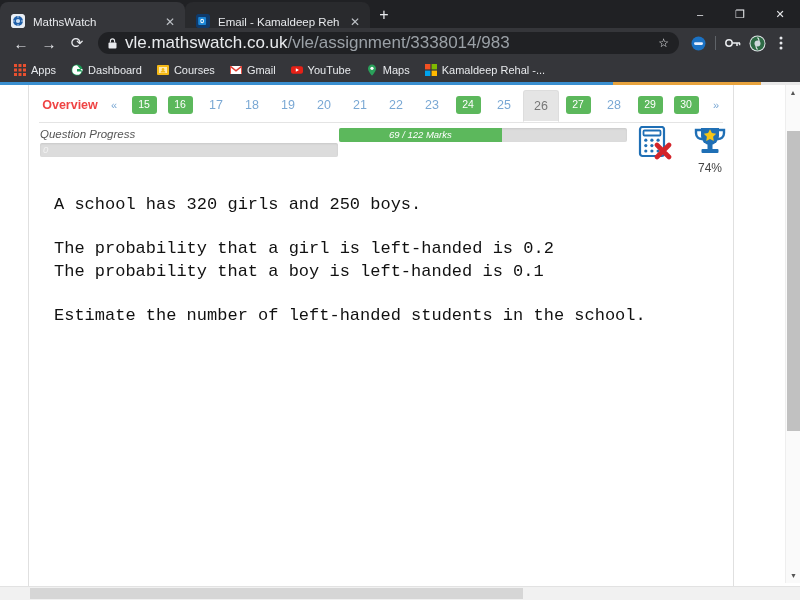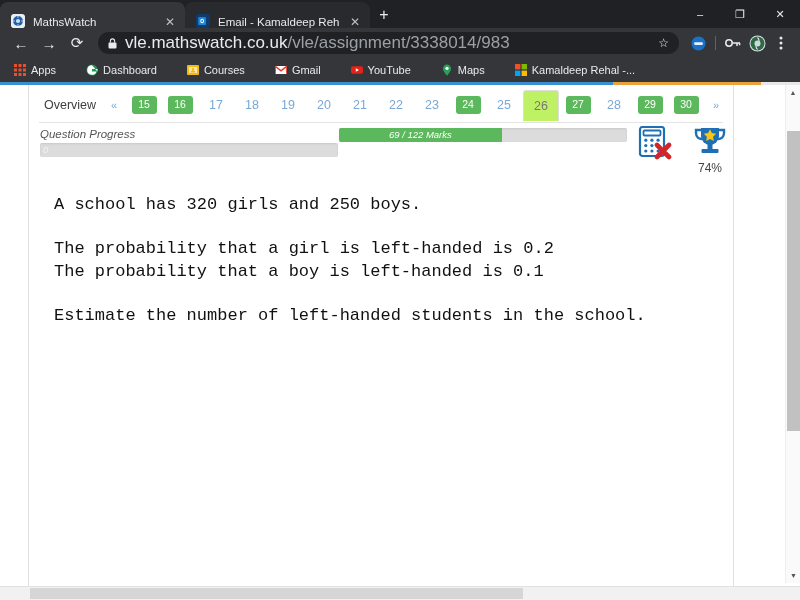--- a/index.html
+++ b/index.html
@@ -33,46 +33,46 @@
   .omnibox{
     flex:1;height:22px;background:#202124;border-radius:12px;margin:0 6px;
     display:flex;align-items:center;padding:0 10px;gap:8px;box-sizing:border-box;
   }
   .omnibox .url{font-size:17px;color:#9aa0a6;white-space:nowrap;overflow:hidden;}
   .omnibox .url b{color:#e8eaed;font-weight:normal;}
   .tb-icon{width:22px;height:26px;display:flex;align-items:center;justify-content:center;color:#e8eaed;font-size:12px;}
   .tb-sep{width:1px;height:14px;background:#5f6368;margin:0 4px;}
 
   
-  .bookmarks{height:24px;background:#35363a;display:flex;align-items:center;padding:0 8px;gap:18px;}
+  .bookmarks{height:24px;background:#35363a;display:flex;align-items:center;padding:0 8px;gap:3px;}
   .bm{display:flex;align-items:center;gap:5px;padding:2px 6px;font-size:11px;color:#e8eaed;white-space:nowrap;border-radius:3px;}
   .bm-ico{width:12px;height:12px;flex:none;display:block;}
 
   
   .page{position:absolute;left:0;top:82px;width:800px;height:518px;background:#ffffff;overflow:hidden;}
   .loadbar{position:absolute;left:0;top:0;width:800px;height:3px;background:#e8e8e8;}
   .loadbar .blue{position:absolute;left:0;top:0;height:3px;width:613px;background:#3a8fd0;}
   .loadbar .orange{position:absolute;left:613px;top:0;height:3px;width:148px;background:#e8a33d;}
 
   .pagebg{position:absolute;left:0;top:3px;width:761px;height:515px;background:#ffffff;}
   .card{position:absolute;left:28px;top:3px;width:706px;height:512px;background:#ffffff;border-left:1px solid #e0e0e0;border-right:1px solid #e0e0e0;box-sizing:border-box;}
 
   
   .pagination{position:absolute;left:29px;top:4px;width:704px;height:38px;display:flex;align-items:center;padding-left:10px;box-sizing:border-box;}
   .pg{font-size:12.5px;color:#7aa8d4;padding:4px 0;margin-right:2px;text-align:center;}
-  .pg.overview{width:62px;color:#404040;}
+  .pg.overview{width:62px;color:#ef4444;font-weight:bold;}
   .pg.arrow{width:22px;font-size:11px;}
   .pg.num{width:34px;}
   .pg.badge{width:34px;}
   .pg.badge span{
     display:inline-block;background:#5cb85c;color:#fff;border-radius:3px;
     font-size:10.5px;padding:3px 6px;min-width:13px;line-height:1.05;
   }
   .pg.active{
-    width:34px;color:#777;background:#bef264;
+    width:34px;color:#777;background:#e5e5e5;
     border:1px solid #ddd;border-bottom:1px solid #fff;
     border-radius:3px 3px 0 0;padding:8px 0;position:relative;top:1px;
   }
   .tabrule{position:absolute;left:39px;top:40px;width:684px;height:1px;background:#e4e4e4;}
 
   
   .prog-wrap{position:absolute;left:29px;top:46px;width:704px;height:42px;font-style:italic;}
   .prog-label{font-size:11.5px;color:#555;margin-bottom:3px;}
   .prog-q{position:absolute;left:11px;top:0;width:298px;}
   .prog-h{position:absolute;left:310px;top:0;width:288px;}

